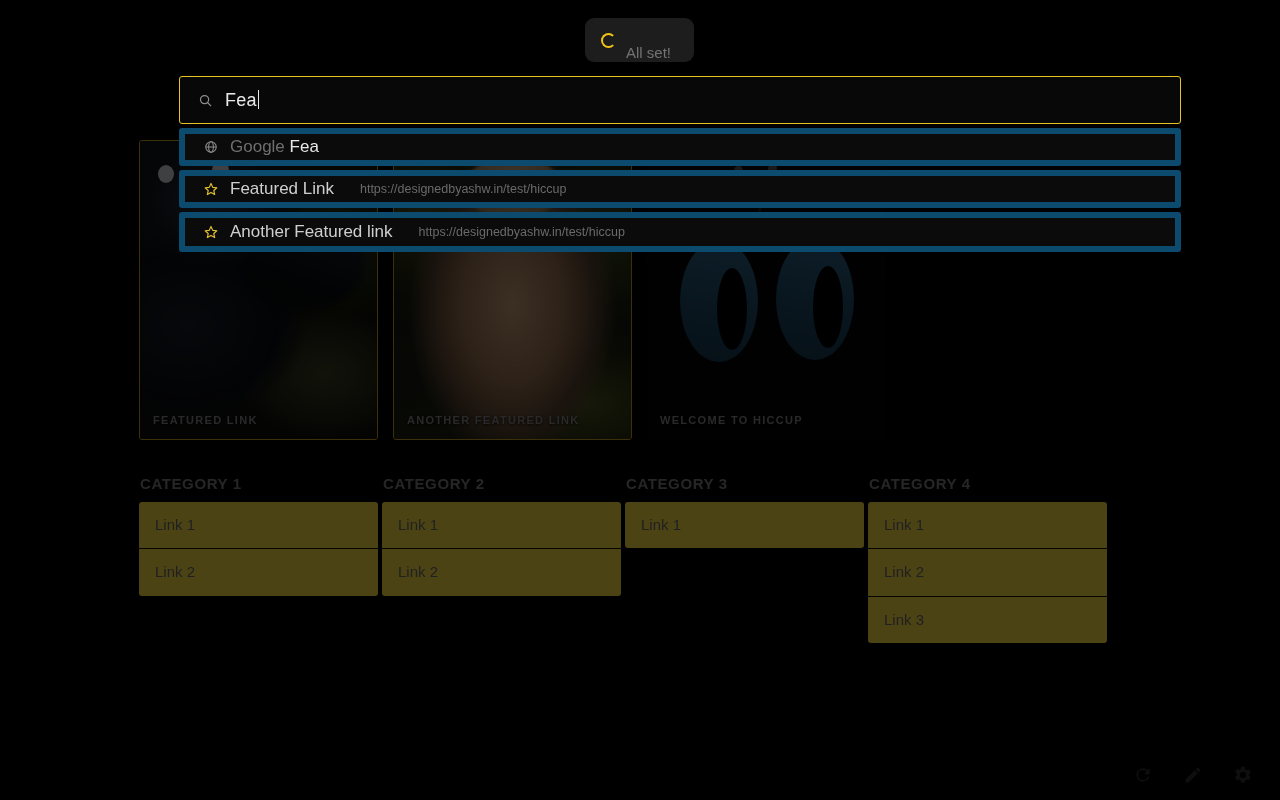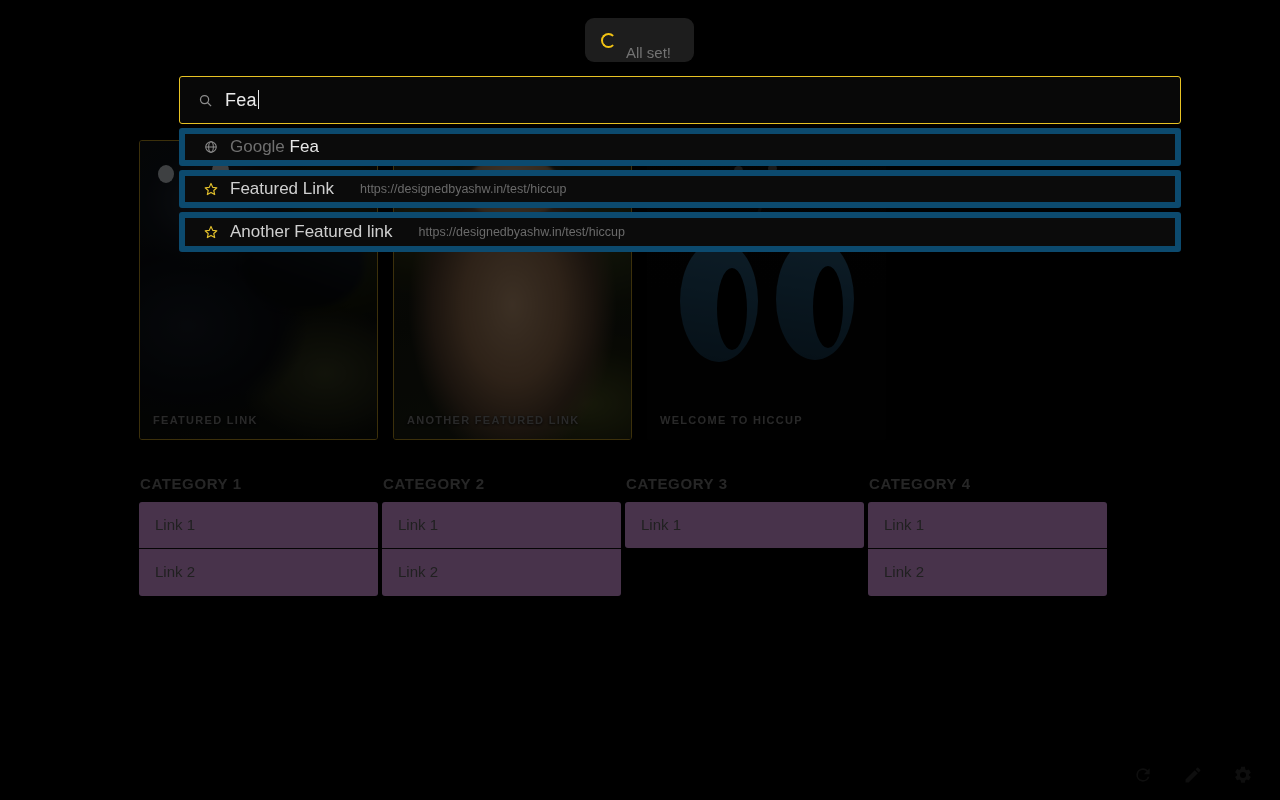--- a/index.html
+++ b/index.html
@@ -142,21 +142,21 @@
   .cat-title {
     font-size: 15px;
     font-weight: bold;
     letter-spacing: .6px;
     color: #818181;
     text-transform: uppercase;
     margin-bottom: 10px;
     padding-left: 1px;
   }
   .cat-list {
-    background: #f0abfc;
+    background: #fde047;
     border-radius: 3px;
     overflow: hidden;
   }
   .cat-link {
     display: block;
     padding: 14px 16px;
     font-size: 15px;
     color: #6b6b6b;
     line-height: 1.22;
     border-bottom: 1px solid #131313;
@@ -333,20 +333,21 @@
       <div class="cat-list">
         <a class="cat-link">Link 1</a>
       </div>
     </div>
 
     <div class="cat-col">
       <div class="cat-title">CATEGORY 4</div>
       <div class="cat-list">
         <a class="cat-link">Link 1</a>
         <a class="cat-link">Link 2</a>
+        <a class="cat-link">Link 3</a>
       </div>
     </div>
   </div>
 
   <div class="toolbar">
     <div class="tool-btn">
       <span>
         <svg viewBox="0 0 24 24">
             <path d="M17.65 6.35A7.96 7.96 0 0 0 12 4a8 8 0 1 0 7.73 10h-2.08A6 6 0 1 1 12 6c1.66 0 3.14.69 4.22 1.78L13 11h7V4l-2.35 2.35z"></path>
           </svg>

